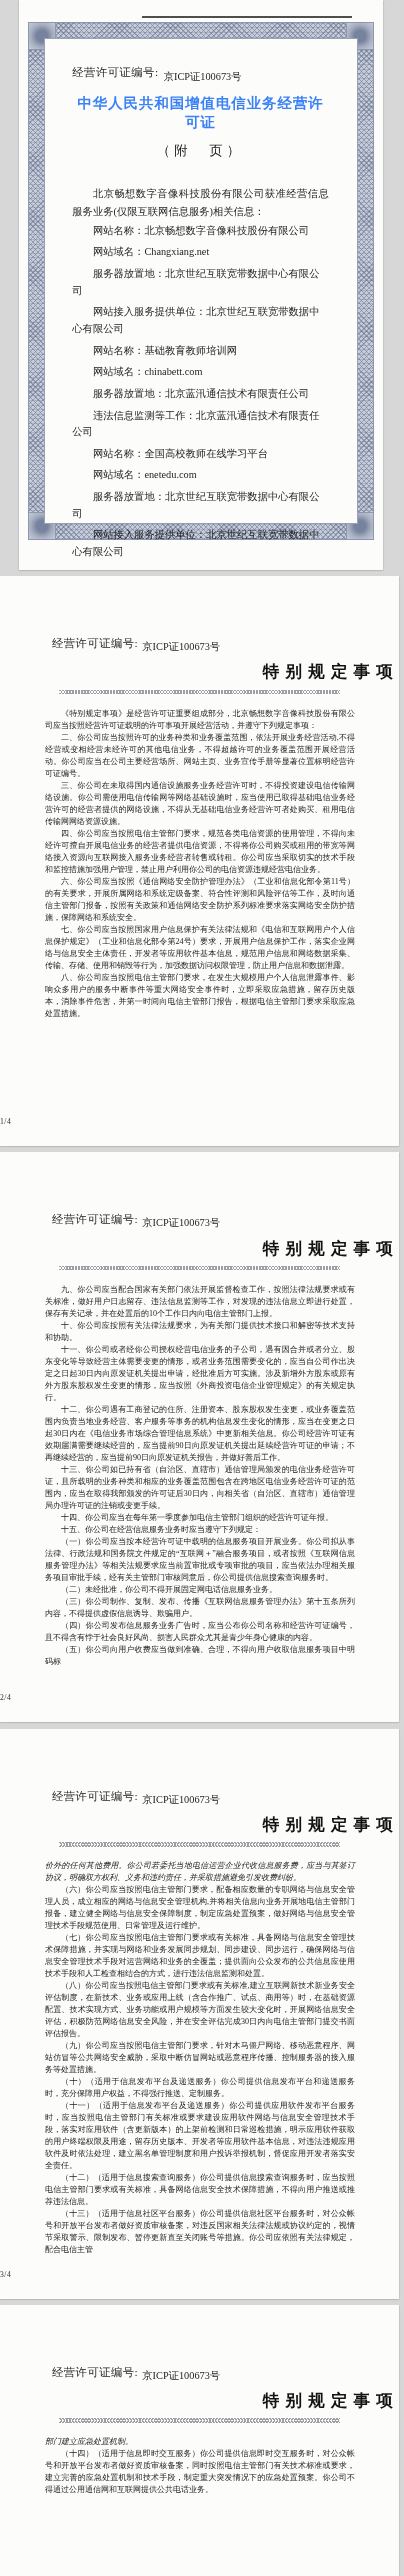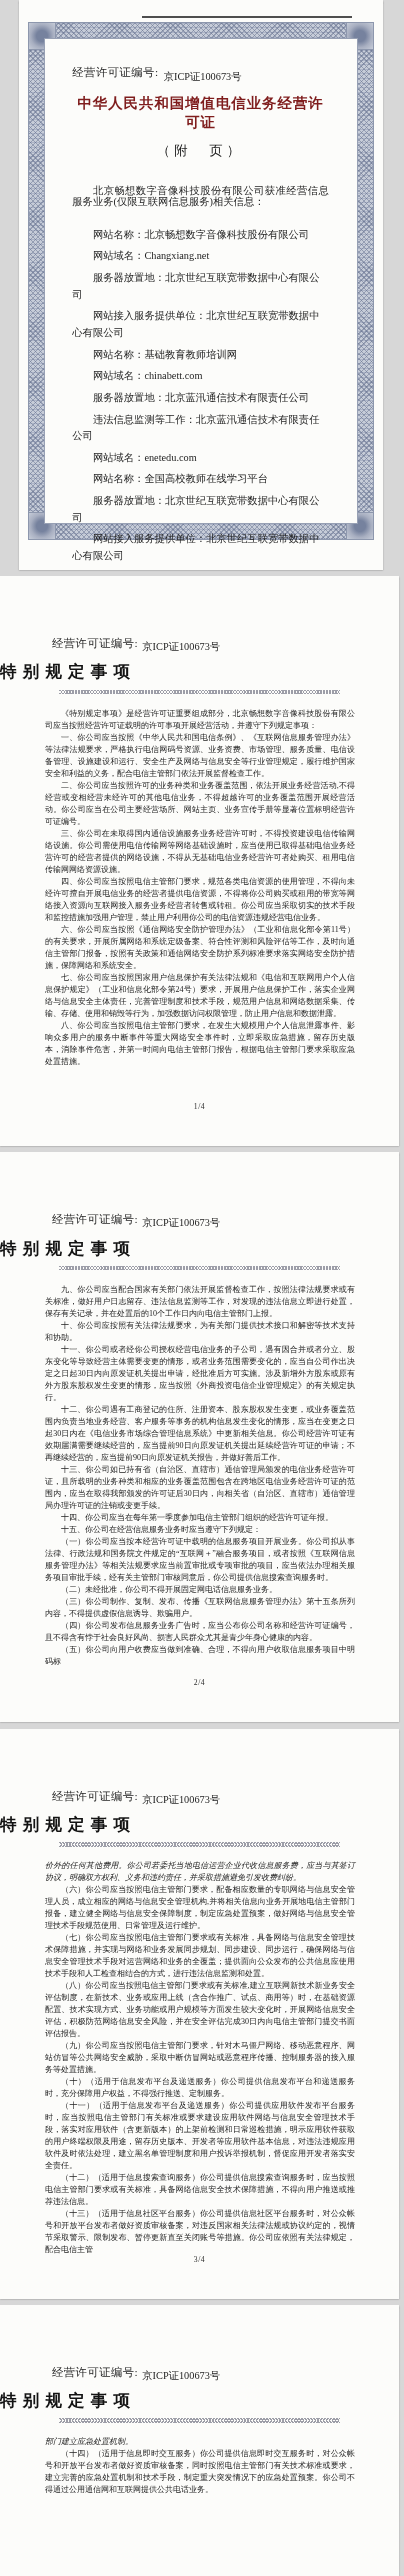--- a/index.html
+++ b/index.html
@@ -47,50 +47,50 @@
   .cert-inner{
     position:absolute;inset:15.5px;
     background:#fcfcfa;border:0.5px solid #97a0b4;
     box-sizing:border-box;
     padding:26px 28px 0 27px;
   }
   .lic-row{font-size:11.3px;letter-spacing:0.5px;}
   .lic-no{font-size:10.3px;position:relative;top:3.6px;margin-left:5.2px;letter-spacing:0;}
   .cert-title{
     font-size:14.4px;font-weight:700;text-align:center;
-    margin:14.4px 0 0;letter-spacing:1px;color:#7f1d1d;
+    margin:14.4px 0 0;letter-spacing:1px;color:#3b82f6;
   }
   .cert-sub{font-size:13.4px;font-weight:400;text-align:center;margin-top:9.3px;letter-spacing:4.1px;}
-  .cert-intro{font-size:10.3px;line-height:11px;text-indent:2em;text-align:justify;margin:25px 0 0;}
-  .cert-items{margin-top:20px;}
+  .cert-intro{font-size:10.3px;line-height:18px;text-indent:2em;text-align:justify;margin:25px 0 0;}
+  .cert-items{margin-top:2px;}
   .cert-item{font-size:10.3px;line-height:16.5px;text-indent:2em;margin:0 0 5.2px;}
 
   
   .reg-head{padding-top:60px;margin-left:52px;font-size:11.3px;letter-spacing:0.5px;}
   .reg-head .num{font-size:10.3px;margin-left:4.1px;position:relative;top:3.1px;letter-spacing:0;}
   .reg-title{
-    text-align:left;font-size:16.5px;font-weight:700;
+    text-align:right;font-size:16.5px;font-weight:700;
     letter-spacing:6.2px;margin:10.3px 0 0;color:#131313;
   }
   .zigzag{
     width:281px;height:4.6px;margin:6.2px auto 0;
     background-image:
       repeating-linear-gradient(63deg,#989aa4 0 1px,rgba(255,255,255,0) 1px 2.6px),
       repeating-linear-gradient(117deg,#989aa4 0 1px,rgba(255,255,255,0) 1px 2.6px);
     opacity:.95;
   }
   .reg-body{margin:13.4px 44px 0 45px;}
   .reg-body p{
     font-size:8px;line-height:12px;margin:0;
     text-align:justify;text-indent:2em;color:#222;
   }
   .reg-body p.cont{text-indent:0;font-style:italic;}
   .page-num{
-    position:absolute;bottom:35px;left:0;right:0;
-    text-align:center;font-size:7.7px;color:#2e2e2e;letter-spacing:0.5px;
+    position:absolute;bottom:20px;left:0;right:0;
+    text-align:left;font-size:7.7px;color:#2e2e2e;letter-spacing:0.5px;
   }
 </style>
 </head>
 <body>
 
 <div class="doc">
 
   <section class="page cert">
     <div class="artifact-line"></div>
     <div class="cert-frame">
@@ -116,54 +116,53 @@
             <p class="cert-item">网站接入服务提供单位：北京世纪互联宽带数据中心有限公司</p>
 
             <p class="cert-item">网站名称：基础教育教师培训网</p>
 
             <p class="cert-item">网站域名：chinabett.com</p>
 
             <p class="cert-item">服务器放置地：北京蓝汛通信技术有限责任公司</p>
 
             <p class="cert-item">违法信息监测等工作：北京蓝汛通信技术有限责任公司</p>
 
+            <p class="cert-item">网站名称：全国高校教师在线学习平台</p>
+
             <p class="cert-item">网站域名：enetedu.com</p>
-
-            <p class="cert-item">网站名称：全国高校教师在线学习平台</p>
 
             <p class="cert-item">服务器放置地：北京世纪互联宽带数据中心有限公司</p>
 
             <p class="cert-item">网站接入服务提供单位：北京世纪互联宽带数据中心有限公司</p>
           </div>
       </div>
     </div>
   </section>
 
   <section class="page reg">
     <div class="reg-head">
       <span>经营许可证编号:</span><span class="num">京ICP证100673号</span>
     </div>
     <h2 class="reg-title">特别规定事项</h2>
     <div class="zigzag"></div>
     <div class="reg-body">
 
         <p>《特别规定事项》是经营许可证重要组成部分，北京畅想数字音像科技股份有限公司应当按照经营许可证载明的许可事项开展经营活动，并遵守下列规定事项：</p>
 
-        <p>一、你公司应当按照《中华人民共和国电信条例》、《互联网信息服务管理办法》等法律法规要求，严格执行电信网码号资源、业务资费、市场管理、服务质量、电信设备管理、设施建设和运行、安全生产及网络与信息安全等行业管理规定，履行维护国家安全和利益的义务，配合电信主管部门依法开展监督检查工作。</p>
 
         <p>二、你公司应当按照许可的业务种类和业务覆盖范围，依法开展业务经营活动,不得经营或变相经营未经许可的其他电信业务，不得超越许可的业务覆盖范围开展经营活动。你公司应当在公司主要经营场所、网站主页、业务宣传手册等显著位置标明经营许可证编号。</p>
 
         <p>三、你公司在未取得国内通信设施服务业务经营许可时，不得投资建设电信传输网络设施。你公司需使用电信传输网等网络基础设施时，应当使用已取得基础电信业务经营许可的经营者提供的网络设施，不得从无基础电信业务经营许可者处购买、租用电信传输网网络资源设施。</p>
 
         <p>四、你公司应当按照电信主管部门要求，规范各类电信资源的使用管理，不得向未经许可擅自开展电信业务的经营者提供电信资源，不得将你公司购买或租用的带宽等网络接入资源向互联网接入服务业务经营者转售或转租。你公司应当采取切实的技术手段和监控措施加强用户管理，禁止用户利用你公司的电信资源违规经营电信业务。</p>
 
 
         <p>六、你公司应当按照《通信网络安全防护管理办法》（工业和信息化部令第11号）的有关要求，开展所属网络和系统定级备案、符合性评测和风险评估等工作，及时向通信主管部门报备，按照有关政策和通信网络安全防护系列标准要求落实网络安全防护措施，保障网络和系统安全。</p>
 
-        <p>七、你公司应当按照国家用户信息保护有关法律法规和《电信和互联网用户个人信息保护规定》（工业和信息化部令第24号）要求，开展用户信息保护工作，落实企业网络与信息安全主体责任，完善管理制度和技术手段，规范用户信息和网络数据采集、传输、存储、使用和销毁等行为，加强数据访问权限管理，防止用户信息和数据泄露。</p>
+        <p>七、你公司应当按照国家用户信息保护有关法律法规和《电信和互联网用户个人信息保护规定》（工业和信息化部令第24号）要求，开展用户信息保护工作，落实企业网络与信息安全主体责任，开发者等应用软件基本信息，规范用户信息和网络数据采集、传输、存储、使用和销毁等行为，加强数据访问权限管理，防止用户信息和数据泄露。</p>
 
         <p>八、你公司应当按照电信主管部门要求，在发生大规模用户个人信息泄露事件、影响众多用户的服务中断事件等重大网络安全事件时，立即采取应急措施，留存历史版本，消除事件危害，并第一时间向电信主管部门报告，根据电信主管部门要求采取应急处置措施。</p>
       </div>
     <div class="page-num">1/4</div>
   </section>
 
   <section class="page reg">
     <div class="reg-head">
       <span>经营许可证编号:</span><span class="num">京ICP证100673号</span>
     </div>

